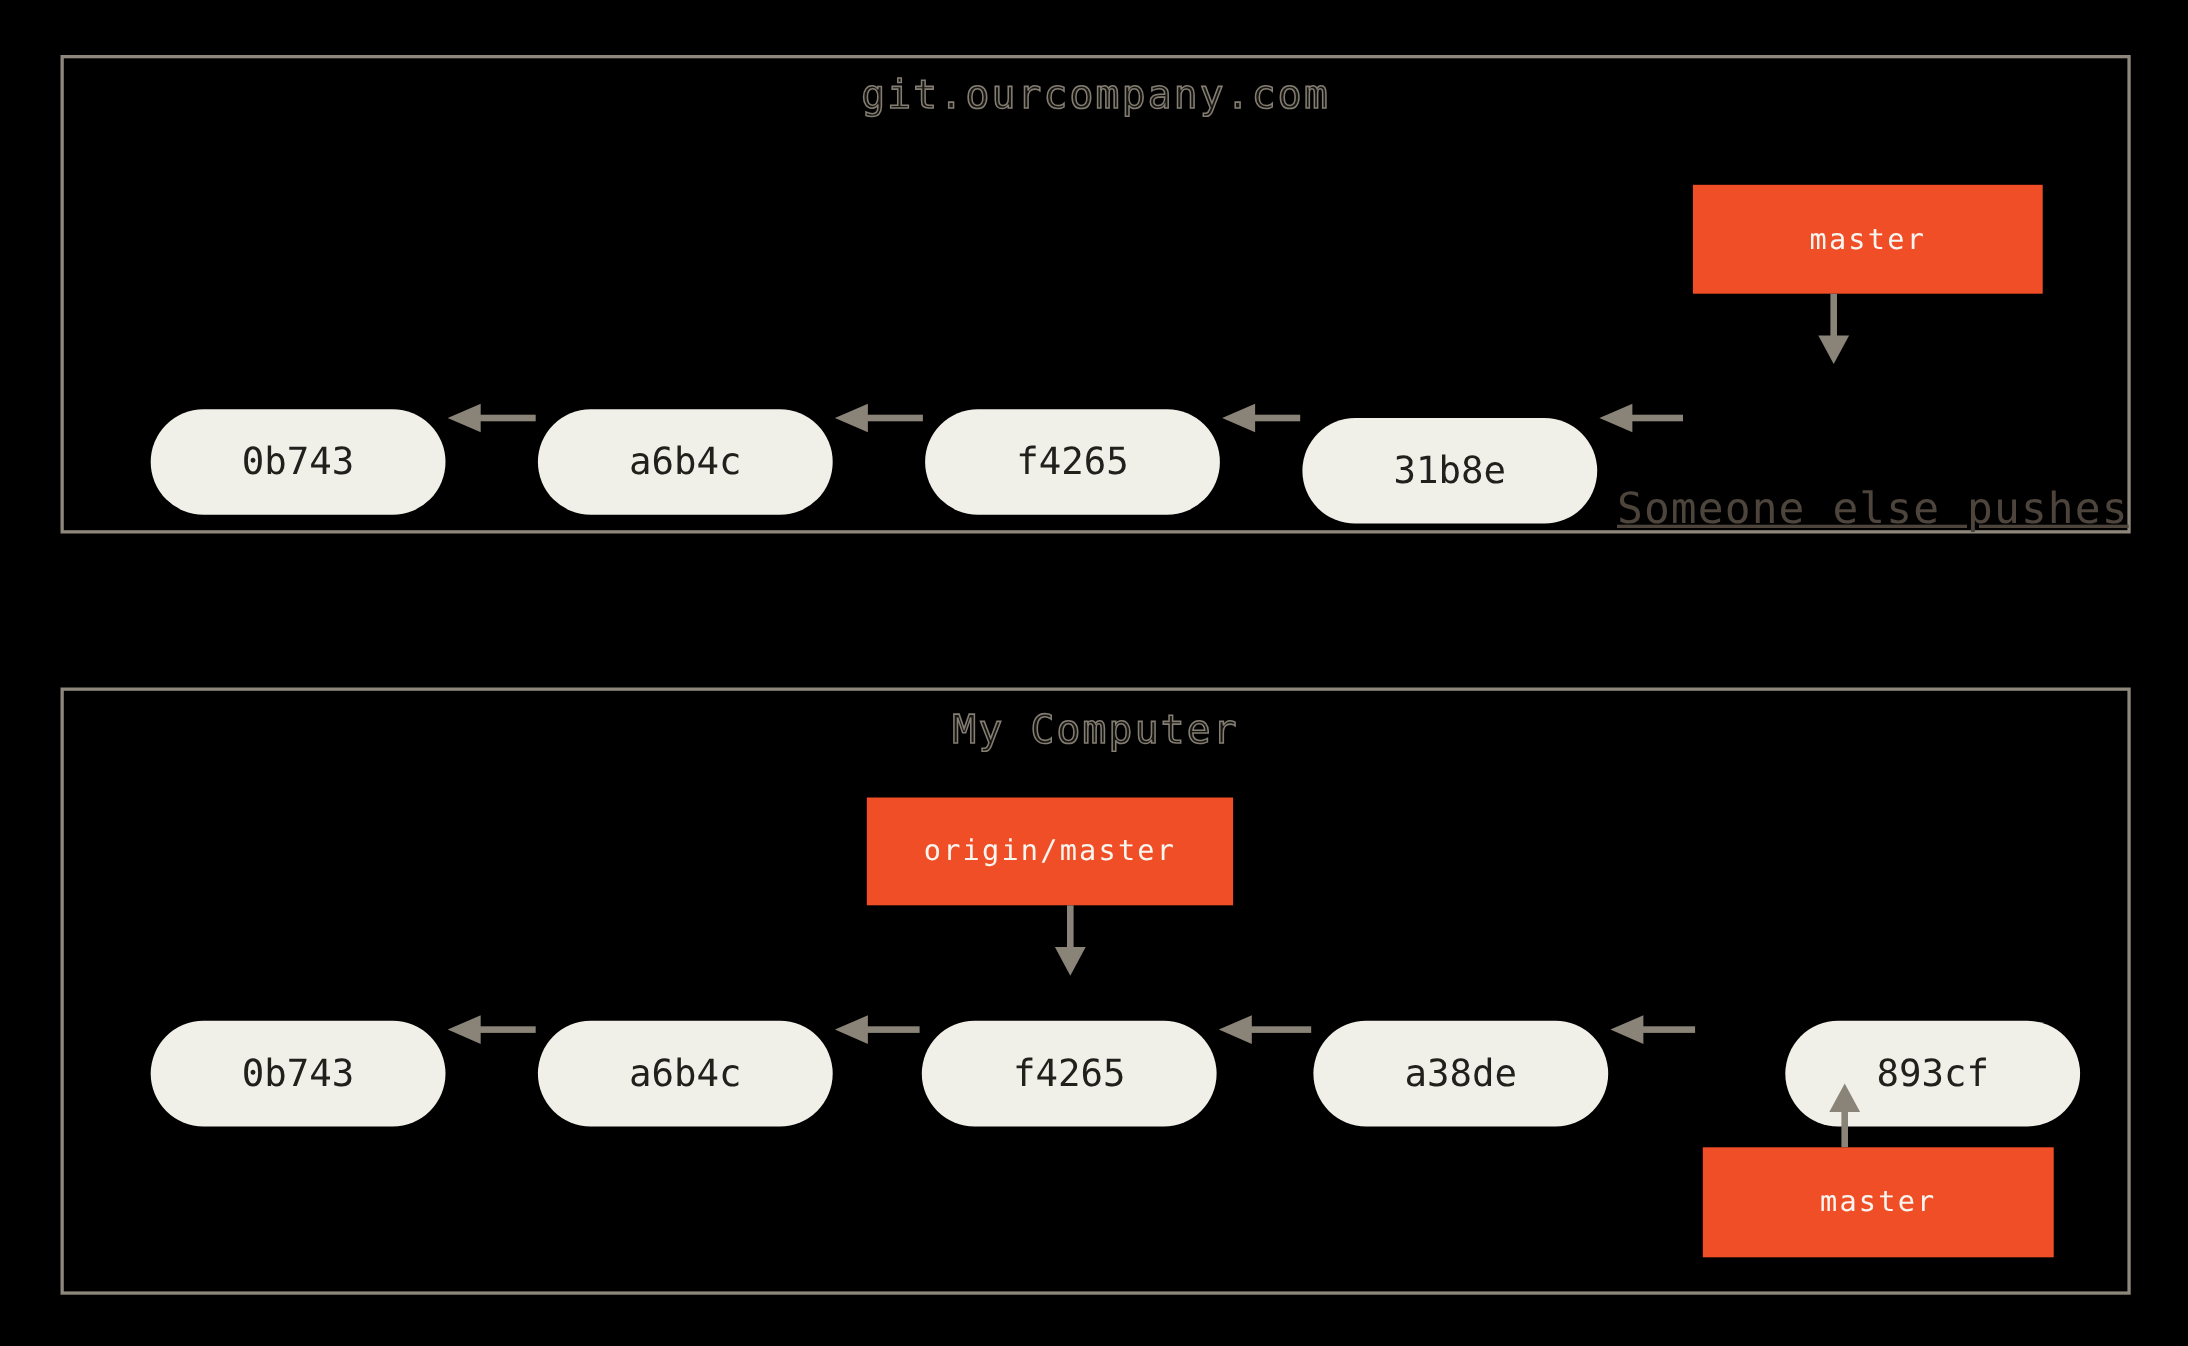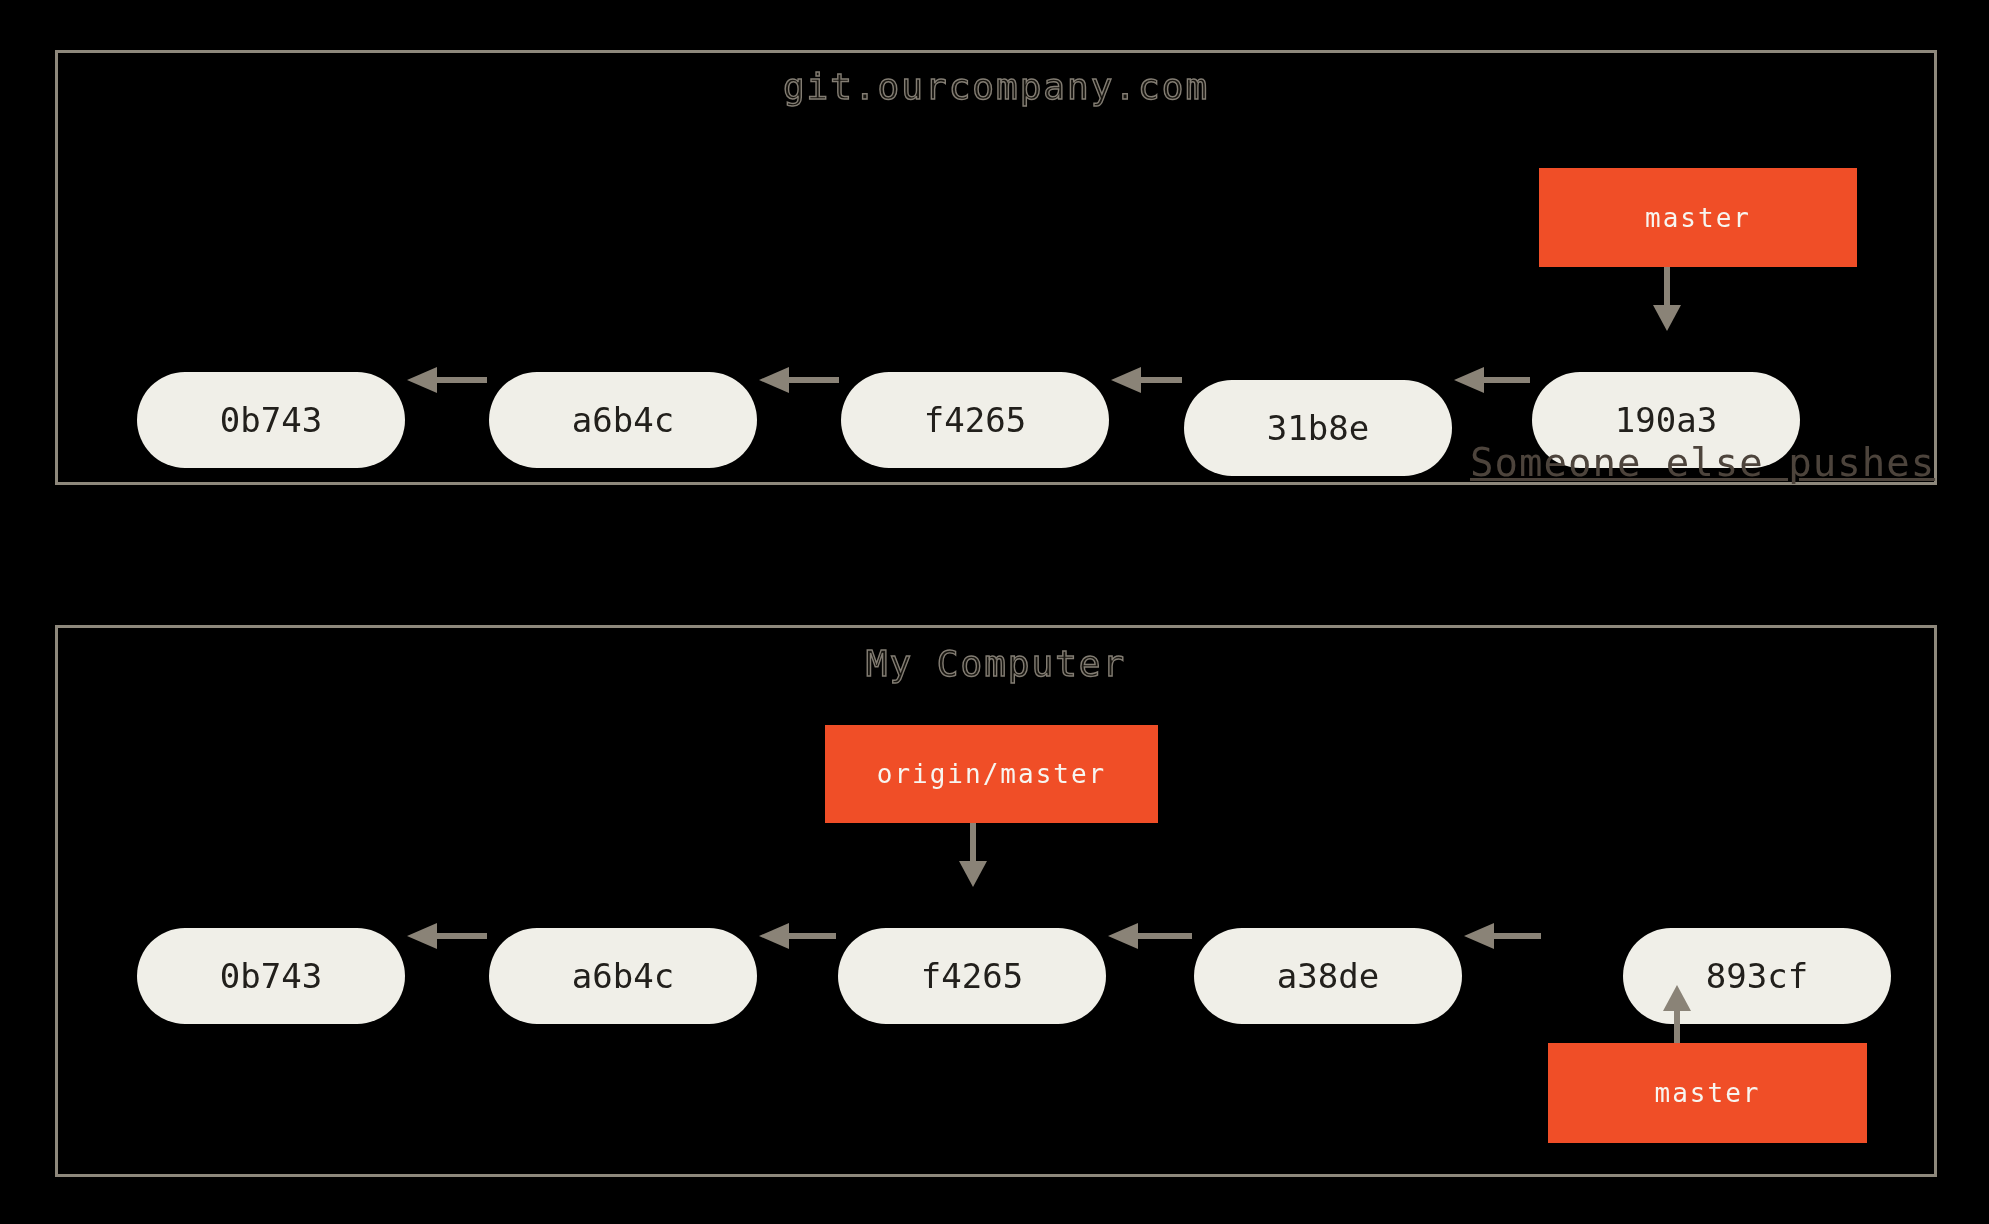--- a/index.html
+++ b/index.html
@@ -103,21 +103,20 @@
 
   <div class="v-arrow" style="left:1653px; top:267px; height:64px;">
     <div class="shaft"></div>
     <div class="head"></div>
   </div>
 
   <div class="commit" style="left:137px; top:332px;">0b743</div>
   <div class="commit" style="left:489px; top:332px;">a6b4c</div>
   <div class="commit" style="left:841px; top:332px;">f4265</div>
   <div class="commit" style="left:1184px; top:340px;">31b8e</div>
-  <div class="commit" style="left:1532px; top:332px;">190a3</div>
 
   <div class="h-arrow" style="left:407px; top:367px; width:80px;">
     <div class="shaft"></div>
     <div class="head"></div>
   </div>
   <div class="h-arrow" style="left:759px; top:367px; width:80px;">
     <div class="shaft"></div>
     <div class="head"></div>
   </div>
   <div class="h-arrow" style="left:1111px; top:367px; width:71px;">
@@ -128,21 +127,21 @@
     <div class="shaft"></div>
     <div class="head"></div>
   </div>
 
   <div class="annotation" style="left:1470px; top:440px;">Someone else pushes</div>
 
   <div class="repo-box" style="left:55px; top:625px; width:1882px; height:552px;"></div>
 
   <div class="repo-title" style="left:55px; top:643px; width:1882px;">My Computer</div>
 
-  <div class="branch-label" style="left:825px; top:725px; width:333px; height:98px;text-align:center;">origin/master</div>
+  <div class="branch-label" style="left:788px; top:725px; width:333px; height:98px;text-align:center;">origin/master</div>
 
   <div class="v-arrow" style="left:959px; top:823px; height:64px;">
     <div class="shaft"></div>
     <div class="head"></div>
   </div>
 
   <div class="commit" style="left:137px; top:888px;">0b743</div>
   <div class="commit" style="left:489px; top:888px;">a6b4c</div>
   <div class="commit" style="left:838px; top:888px;">f4265</div>
   <div class="commit" style="left:1194px; top:888px;">a38de</div>

